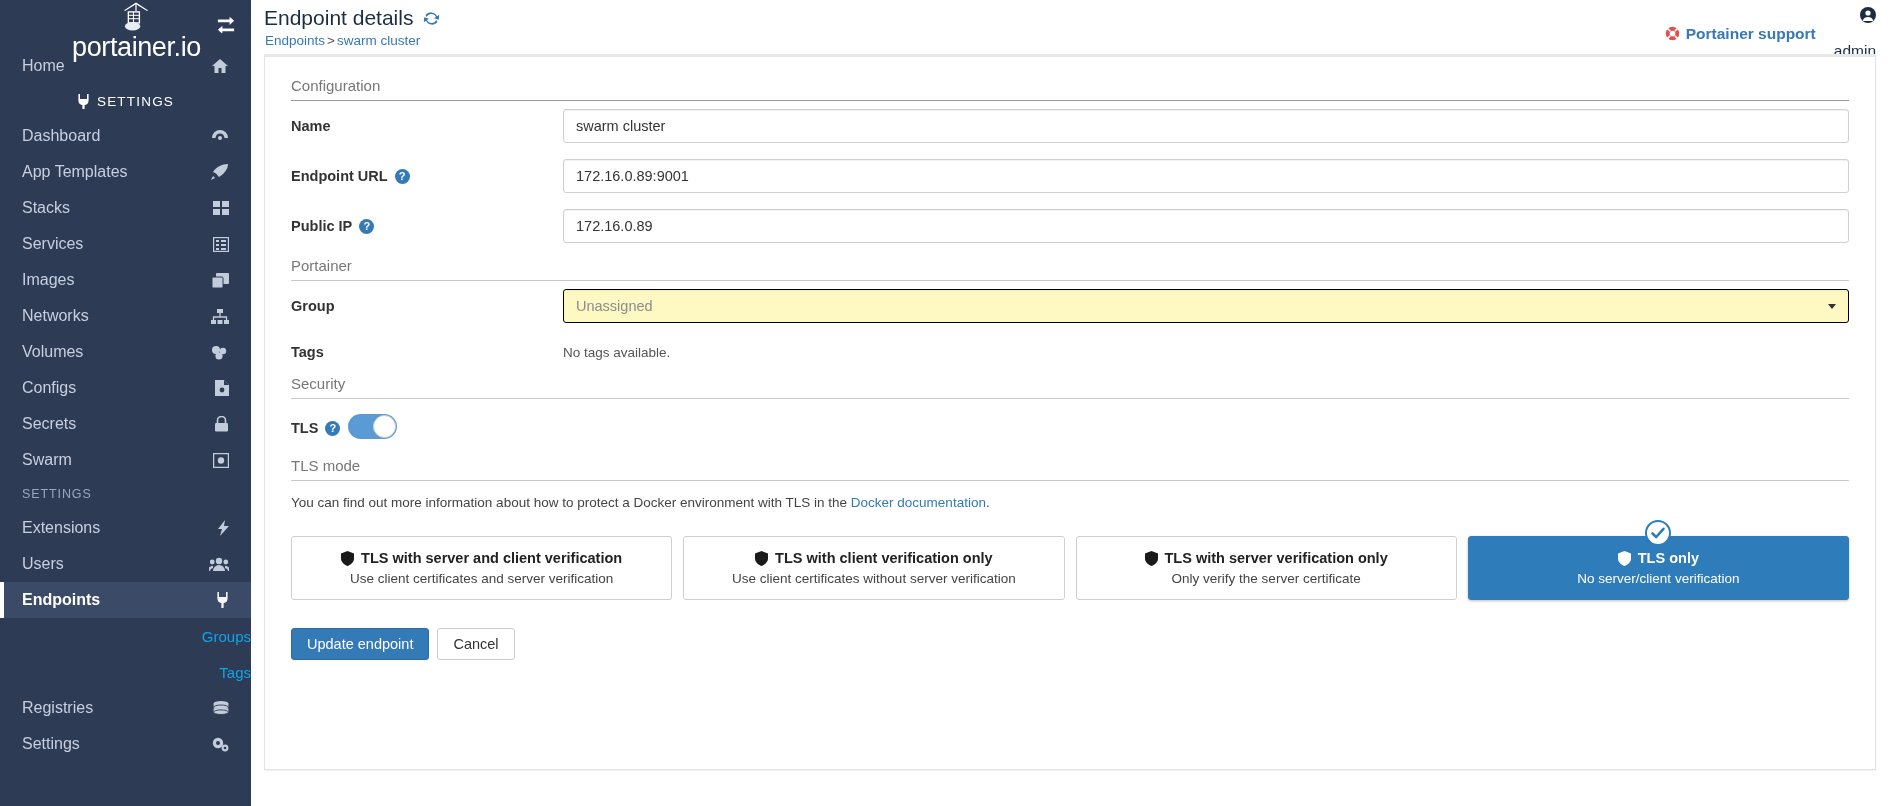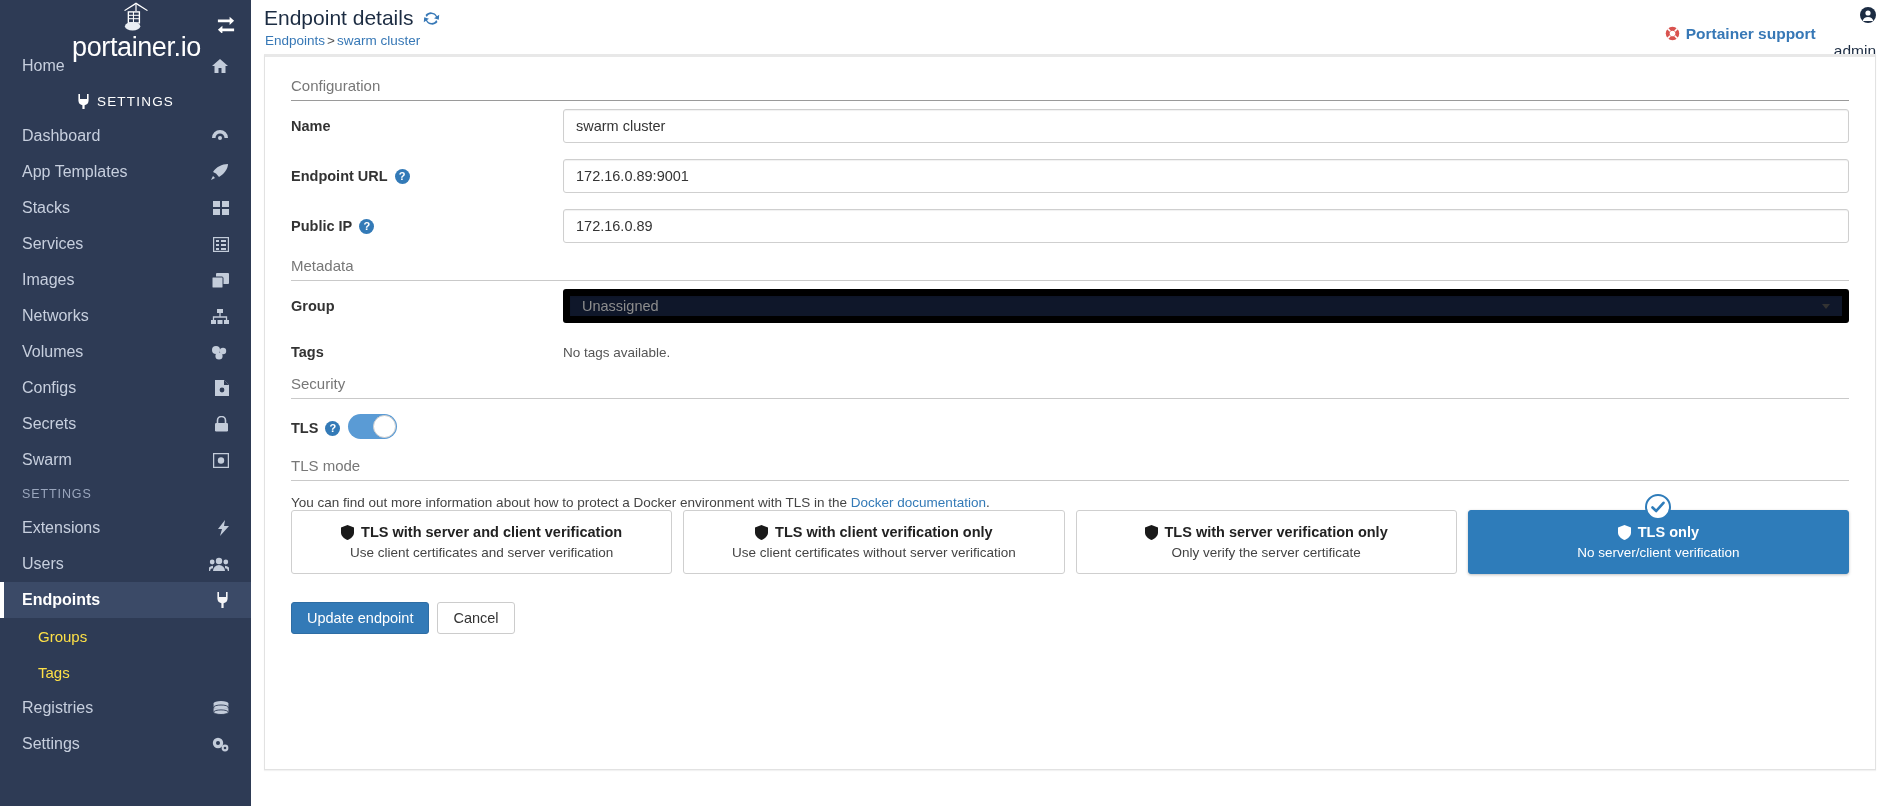--- a/index.html
+++ b/index.html
@@ -52,22 +52,22 @@
   .nav-primary {
     height: 34px; display: flex; align-items: center; justify-content: center;
     font-size: 13.5px; letter-spacing: 1.2px; color: #ffffff;
   }
   .nav-primary .plug { margin-right: 7px; display:flex; }
   .nav-section {
     height: 32px; display: flex; align-items: center; padding-left: 22px;
     font-size: 12.5px; letter-spacing: .9px; color: #9aa6bd;
   }
   .nav-sub {
-    height: 36px; display: flex; align-items: center; padding-left: 38px;
-    font-size: 15px; color: #fde047; cursor: pointer;
+    height: 36px; display: flex; align-items: center; padding-left: 26px;
+    font-size: 15px; color: #0ea5e9; cursor: pointer; justify-content: flex-end;
   }
 
   
   #main { flex: 1; height: 806px; background: #ffffff; position: relative; overflow: hidden; }
 
   #topbar { height: 52px; position: relative; }
   .page-title {
     position: absolute; left: 13px; top: 6px;
     font-size: 21px; color: #1c2c42; font-weight: 400;
     display: flex; align-items: center; gap: 9px;
@@ -118,23 +118,23 @@
   }
   .fctl { flex: 1; }
   .inp {
     width: 100%; height: 34px; border: 1px solid #cfcfcf; border-radius: 3px;
     padding: 0 12px; font-size: 14.5px; color: #343434;
     font-family: "Liberation Sans", sans-serif;
     background: #fff; outline: none;
     box-shadow: inset 0 1px 1px rgba(0,0,0,.06);
   }
   .sel {
-    width: 100%; height: 34px; border: 7px solid #000000; border-radius: 3px;
+    width: 100%; height: 34px; border: 1px solid #000000; border-radius: 3px;
     padding: 0 12px; font-size: 14.5px; color: #8d8d8d;
-    background: #0f172a; display: flex; align-items: center; justify-content: space-between;
+    background: #fef9c3; display: flex; align-items: center; justify-content: space-between;
     box-shadow: inset 0 1px 1px rgba(0,0,0,.06); cursor: pointer;
   }
   .caret { width: 0; height: 0; border-left: 4px solid transparent; border-right: 4px solid transparent; border-top: 5px solid #333; }
   .plain-text { font-size: 13.5px; color: #555; }
 
   .helpicon {
     width: 15px; height: 15px; border-radius: 50%;
     background: #337ab7; color: #fff; font-size: 11px; font-weight: bold;
     display: inline-flex; align-items: center; justify-content: center;
     flex: none; cursor: pointer;
@@ -145,21 +145,21 @@
     position: relative; cursor: pointer; display:inline-block;
   }
   .toggle .knob {
     position: absolute; right: 1px; top: 1px; width: 23px; height: 23px;
     background: #fff; border-radius: 50%; border: 1px solid #cfcfcf;
   }
 
   .doc-line { font-size: 13.5px; color: #444; padding: 14px 0 0 0; }
   .doc-line a { color: #337ab7; text-decoration: none; }
 
-  .tls-row { display: flex; gap: 11px; }
+  .tls-row { display: flex; gap: 11px; margin-top: 26px; }
   .tls-card {
     flex: 1; border: 1px solid #cfcfcf; border-radius: 3px;
     background: #fff; text-align: center;
     padding: 13px 6px 13px 6px; cursor: pointer; position: relative;
     min-height: 62px;
   }
   .tls-card .t { font-size: 14.5px; font-weight: bold; color: #222; display:flex; align-items:center; justify-content:center; gap:7px;}
   .tls-card .d { font-size: 13.5px; color: #444; margin-top: 5px; }
   .tls-card.selected {
     background: #2e7cba; border-color: #2e7cba; color: #fff;
@@ -467,21 +467,21 @@
       <div class="frow">
         <div class="flabel">
           <span>Public IP</span>
           <span class="helpicon">?</span>
         </div>
         <div class="fctl">
           <input class="inp" value="172.16.0.89" style="">
         </div>
       </div>
 
-      <div class="sec-title thin" style="margin-top:6px;">Metadata</div>
+      <div class="sec-title thin" style="margin-top:6px;">Portainer</div>
 
       <div class="frow">
         <div class="flabel">
           <span>Group</span>
         </div>
         <div class="fctl">
           <div class="sel">
             <span>Unassigned</span>
             <span class="caret"></span>
           </div>

